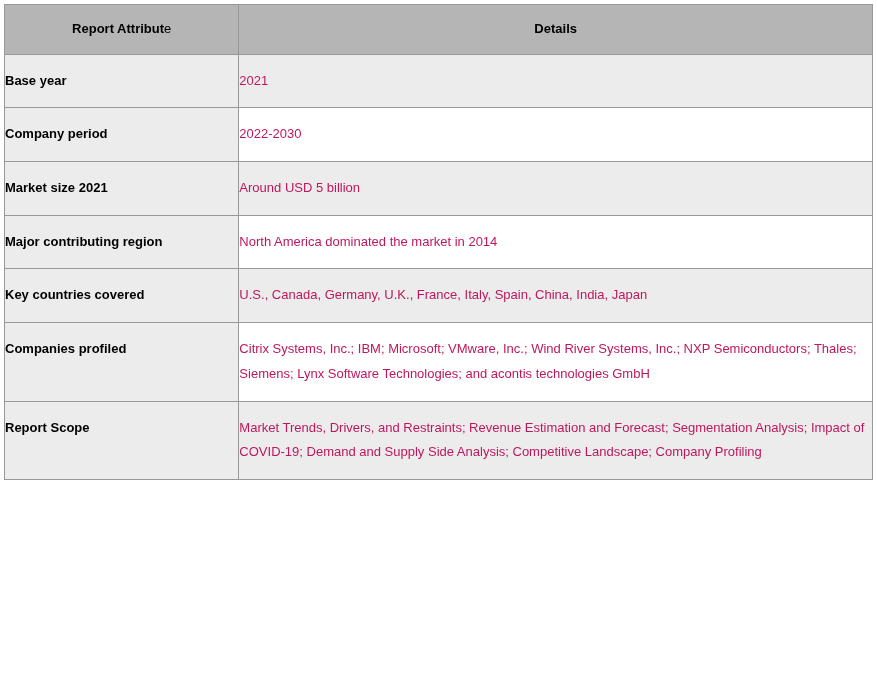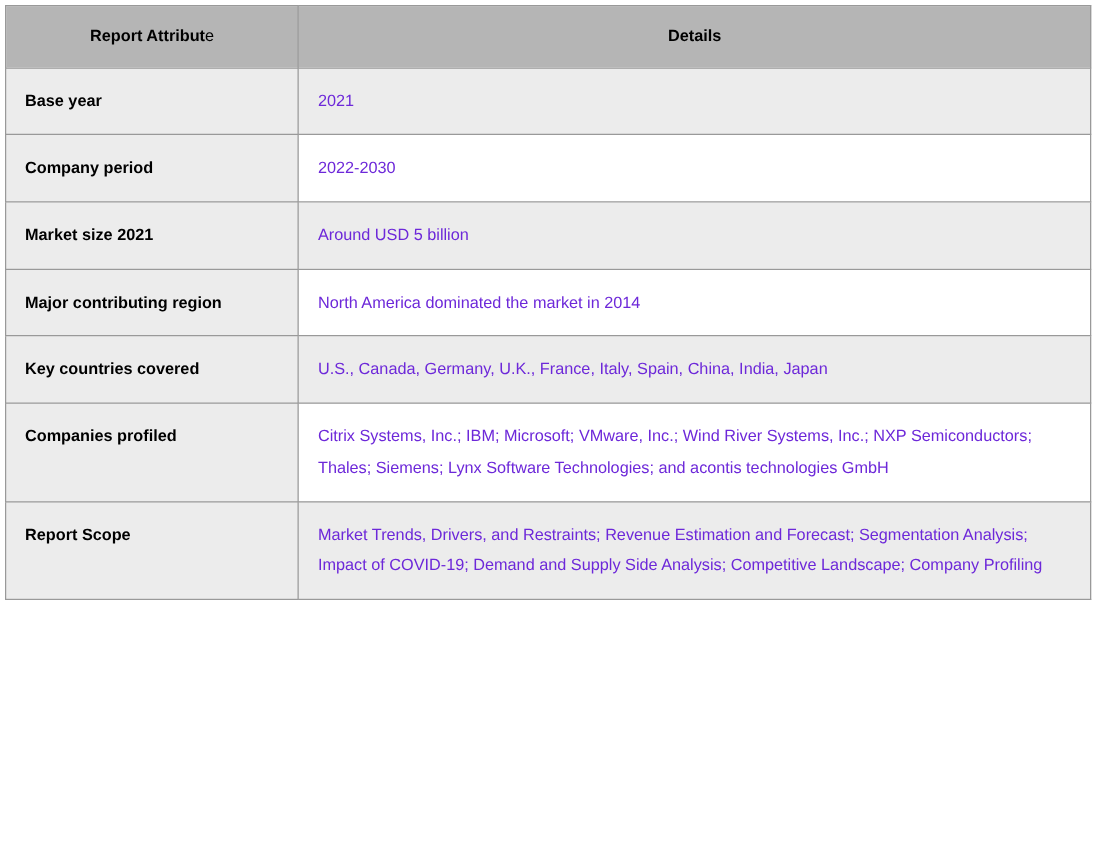--- a/index.html
+++ b/index.html
@@ -13,21 +13,21 @@
       background: #ffffff;
       padding: 4px;
     }
     table {
       border-collapse: collapse;
       width: 100%;
       table-layout: fixed;
     }
     th, td {
       border: 1px solid #999;
-      padding: 14px 15px;
+      padding: 14px 0;
       text-align: left;
       vertical-align: top;
       line-height: 1.9;
     }
     th {
       background: #b5b5b5;
       font-weight: bold;
       color: #000;
       text-align: center;
       padding: 12px 10px;
@@ -35,21 +35,21 @@
     th:first-child {
       width: 27%;
     }
     td.attr {
       background: #ececec;
       font-weight: bold;
       color: #000;
     }
     td.detail {
       background: #ffffff;
-      color: #6d28d9;
+      color: #be185d;
     }
     tbody tr:nth-child(odd) td.detail {
       background: #ececec;
     }
     tbody tr:nth-child(even) td.detail {
       background: #ffffff;
     }
     .th-normal {
       font-weight: normal;
     }

